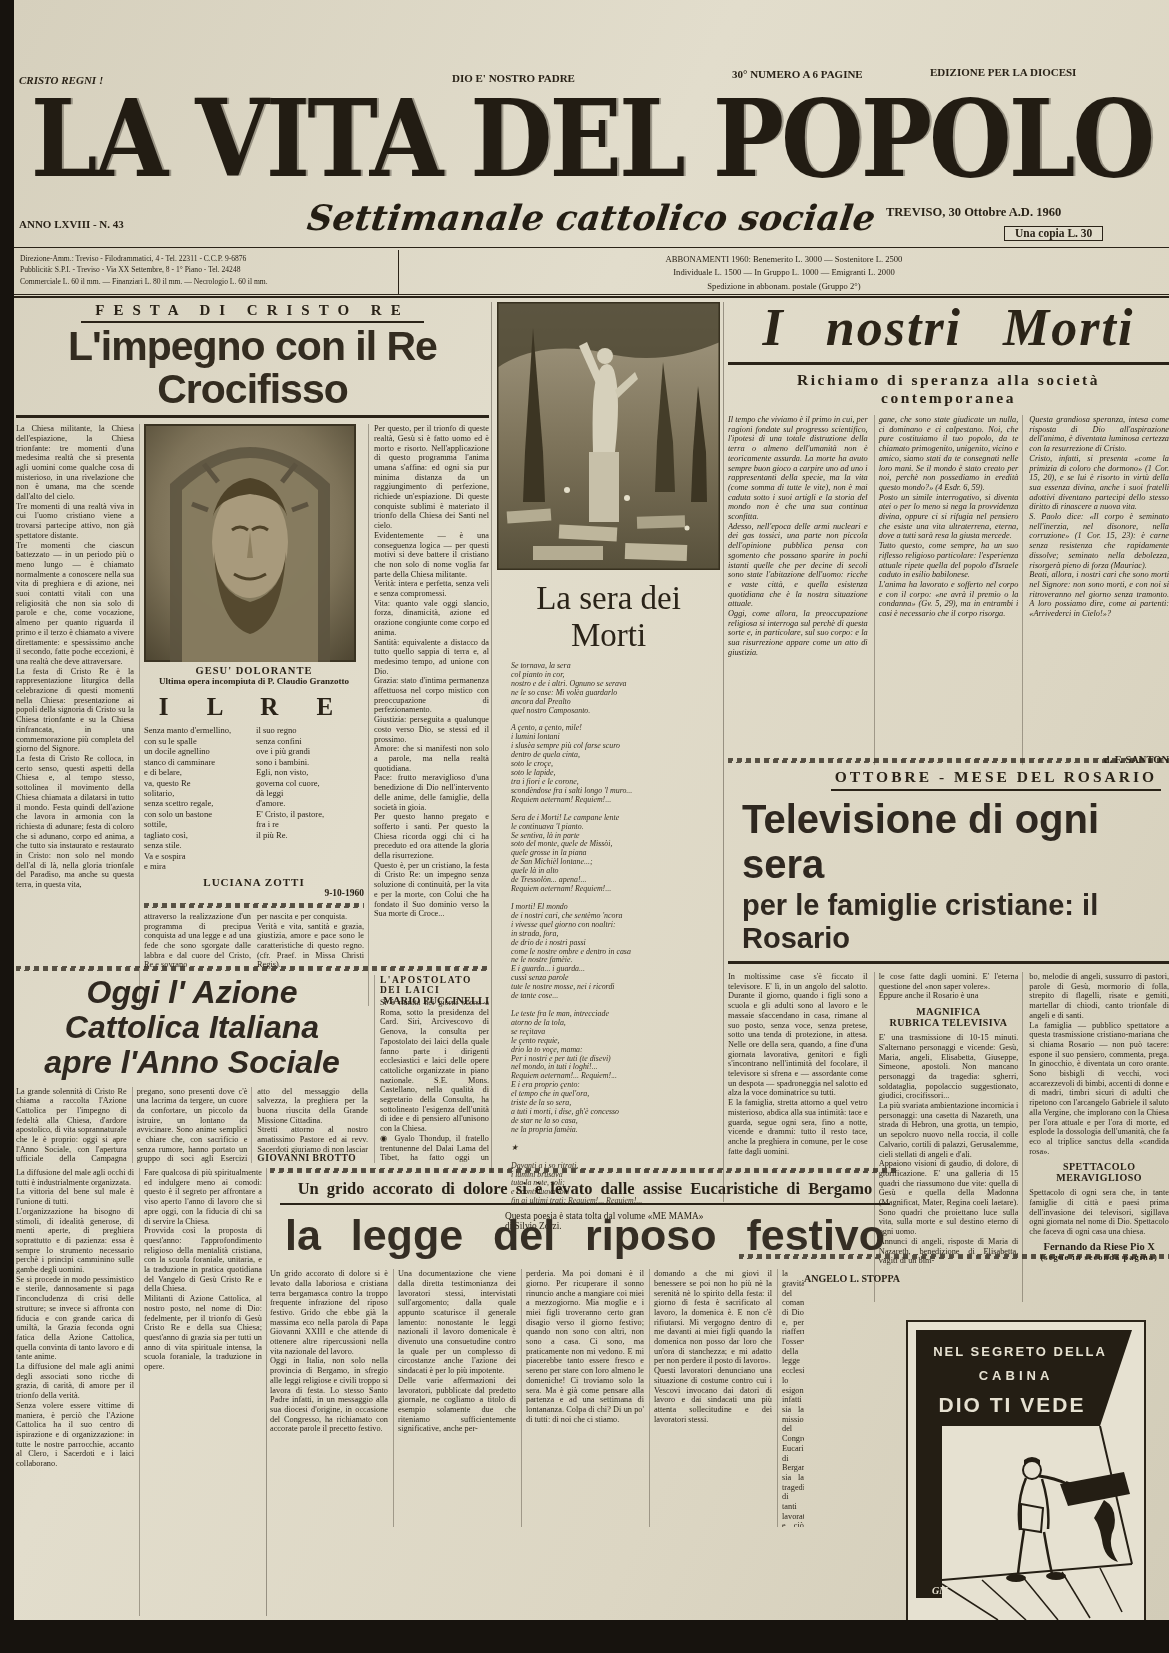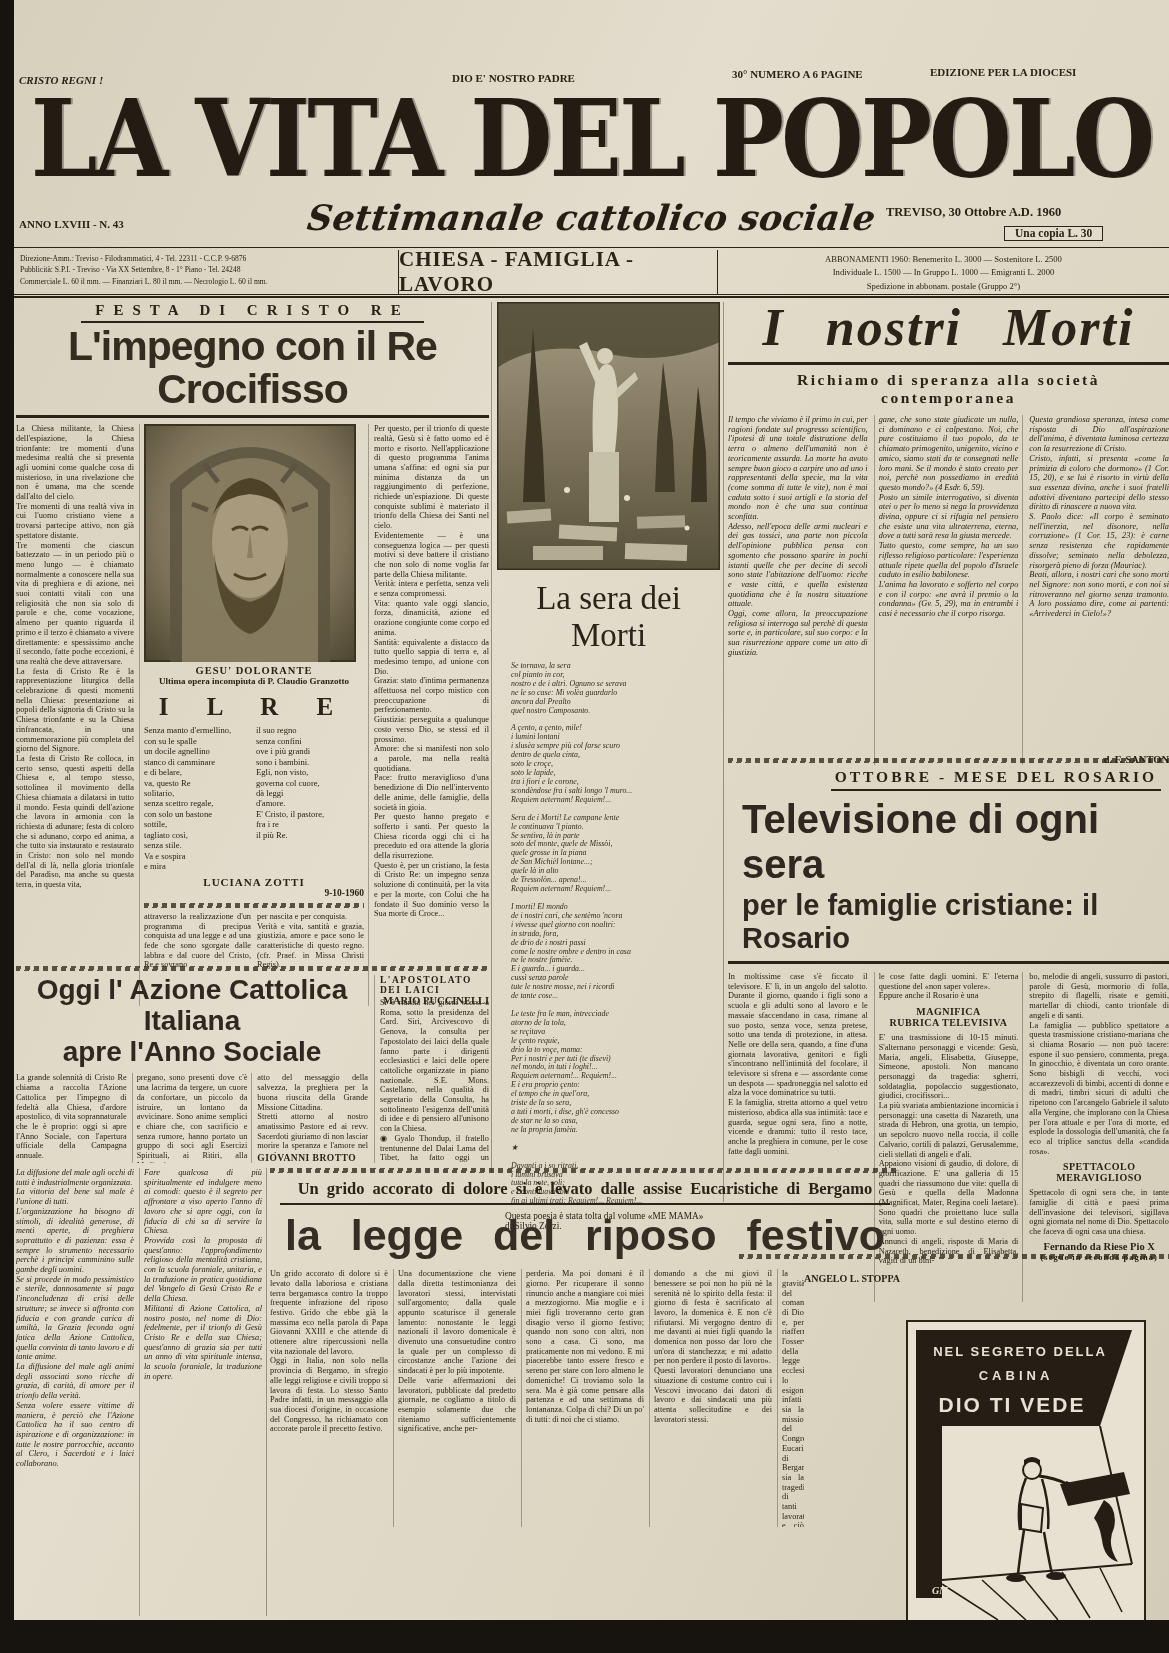--- a/index.html
+++ b/index.html
@@ -66,22 +66,22 @@
     border-bottom:2px solid #2a2318;padding:0 4px 3px;}
   .rosH1{font-family:"Liberation Sans",sans-serif;font-weight:bold;font-size:40px;letter-spacing:0;color:#2f2820;margin-top:6px;padding-left:14px;}
   .rosH2{font-family:"Liberation Sans",sans-serif;font-weight:bold;font-size:29px;color:#2f2820;padding-left:14px;margin-top:2px;}
   .rosRule{height:3px;background:#2a2318;margin-top:6px;}
   .rosBody{display:flex;gap:6px;margin-top:8px;height:330px;}
   .rosBody>div{flex:1;}
   .subhead{text-align:center;font-weight:bold;font-size:10px;letter-spacing:.5px;margin:5px 0;white-space:pre-line;}
   .fern{text-align:center;font-weight:bold;font-size:10.5px;margin-top:4px;}
   .fernnote{text-align:center;font-weight:bold;font-size:8.5px;letter-spacing:1px;}
   
-  .azHead{text-align:center;font-family:"Liberation Sans",sans-serif;font-weight:bold;
-    font-size:28px;line-height:1.1;color:#2f2820;}
+  .azHead{text-align:center;font-family:"Liberation Sans",sans-serif;font-style:italic;font-weight:bold;
+    font-size:32px;line-height:1.1;color:#2f2820;}
   .laiciHead{font-weight:bold;font-size:9.5px;letter-spacing:1.5px;margin-bottom:3px;}
   
   .ripKick{text-align:center;font-weight:bold;font-size:16.5px;word-spacing:4px;border-bottom:2px solid #2a2318;
     padding-bottom:4px;margin:6px 10px 0;}
   .ripHead{text-align:center;font-family:"Liberation Sans",sans-serif;font-weight:bold;font-size:43px;
     word-spacing:18px;letter-spacing:0;line-height:1.12;color:#352e24;margin-top:6px;}
   .ripBody{display:flex;gap:5px;margin-top:10px;height:258px;}
   .ripBody>div{flex:1;}
   .stoppa{text-align:right;font-weight:bold;font-size:10px;padding-top:4px;}
   
@@ -104,21 +104,20 @@
   <div class="scriptsub abs">Settimanale cattolico sociale</div>
   <div class="anno abs">ANNO LXVIII - N. 43</div>
   <div class="dateline abs">TREVISO, 30 Ottobre A.D. 1960</div>
   <div class="price abs">Una copia L. 30</div>
 
   <div class="hr abs" style="top:247px;height:1px;"></div>
   <div class="infobar abs">
     <div class="info-left">Direzione-Amm.: Treviso - Filodrammatici, 4 - Tel. 22311 - C.C.P. 9-6876
 Pubblicità: S.P.I. - Treviso - Via XX Settembre, 8 - 1° Piano - Tel. 24248
 Commerciale L. 60 il mm. — Finanziari L. 80 il mm. — Necrologio L. 60 il mm.</div>
-    <div class="info-center">CHIESA - FAMIGLIA - LAVORO</div>
     <div class="info-right">ABBONAMENTI 1960:  Benemerito L. 3000 — Sostenitore L. 2500
 Individuale L. 1500 — In Gruppo L. 1000 — Emigranti L. 2000
 Spedizione in abbonam. postale (Gruppo 2°)</div>
   </div>
   <div class="hr abs" style="top:296px;height:2px;"></div>
 
   <div class="vr abs" style="left:477px;top:302px;height:870px;"></div>
   <div class="vr abs" style="left:709px;top:302px;height:900px;"></div>
 
   <div class="sec" style="left:2px;top:302px;width:473px;height:662px;">
@@ -375,21 +374,21 @@
       </div>
       <div style="flex:1;border-left:1px solid rgba(42,35,24,.35);padding-left:5px;overflow:hidden;">
         <div class="laiciHead">L'APOSTOLATO  DEI  LAICI</div>
         <div class="col"> Si è riunita nei giorni scorsi a Roma, sotto la presidenza del Card. Siri, Arcivescovo di Genova, la consulta per l'apostolato dei laici della quale fanno parte i dirigenti ecclesiastici e laici delle opere cattoliche organizzate in piano nazionale. S.E. Mons. Castellano, nella qualità di segretario della Consulta, ha sottolineato l'esigenza dell'unità di idee e di pensiero all'unisono con la Chiesa.
  ◉ Gyalo Thondup, il fratello trentunenne del Dalai Lama del Tibet, ha fatto oggi un angosciato appello alle Nazioni Unite «perchè costringano la Repubblica Popolare Cinese a porre fine alla sua aggressione» contro la sua madrepatria.</div>
       </div>
     </div>
   </div>
 
   <div class="sec" style="left:2px;top:1168px;width:884px;height:448px;">
-    <div style="position:absolute;left:0;top:0;width:246px;height:448px;display:flex;gap:5px;border-right:1px solid rgba(42,35,24,.4);padding-right:4px;font-style:italic;">
+    <div style="position:absolute;left:0;top:0;width:246px;height:448px;display:flex;gap:5px;border-right:1px solid rgba(42,35,24,.4);padding-right:4px;">
       <div class="col" style="flex:1;"> La diffusione del male agli occhi di tutti è industrialmente organizzata.
  La vittoria del bene sul male è l'unione di tutti.
  L'organizzazione ha bisogno di stimoli, di idealità generose, di menti aperte, di preghiera soprattutto e di pazienza: essa è sempre lo strumento necessario perchè i princìpi camminino sulle gambe degli uomini.
  Se si procede in modo pessimistico e sterile, dannosamente si paga l'inconcludenza di crisi delle strutture; se invece si affronta con fiducia e con grande carica di umiltà, la Grazia feconda ogni fatica della Azione Cattolica, quella convinta di tanto lavoro e di tante anime.
  La diffusione del male agli animi degli associati sono ricche di grazia, di carità, di amore per il trionfo della verità.
  Senza volere essere vittime di maniera, è perciò che l'Azione Cattolica ha il suo centro di ispirazione e di organizzazione: in tutte le nostre parrocchie, accanto al Clero, i Sacerdoti e i laici collaborano.</div>
       <div class="col" style="flex:1;border-left:1px solid rgba(42,35,24,.35);padding-left:4px;"> Fare qualcosa di più spiritualmente ed indulgere meno ai comodi: questo è il segreto per affrontare a viso aperto l'anno di lavoro che si apre oggi, con la fiducia di chi sa di servire la Chiesa.
  Provvida così la proposta di quest'anno: l'approfondimento religioso della mentalità cristiana, con la scuola foraniale, unitaria, e la traduzione in pratica quotidiana del Vangelo di Gesù Cristo Re e della Chiesa.
  Militanti di Azione Cattolica, al nostro posto, nel nome di Dio: fedelmente, per il trionfo di Gesù Cristo Re e della sua Chiesa; quest'anno di grazia sia per tutti un anno di vita spirituale intensa, la scuola foraniale, la traduzione in opere.</div>
     </div>

